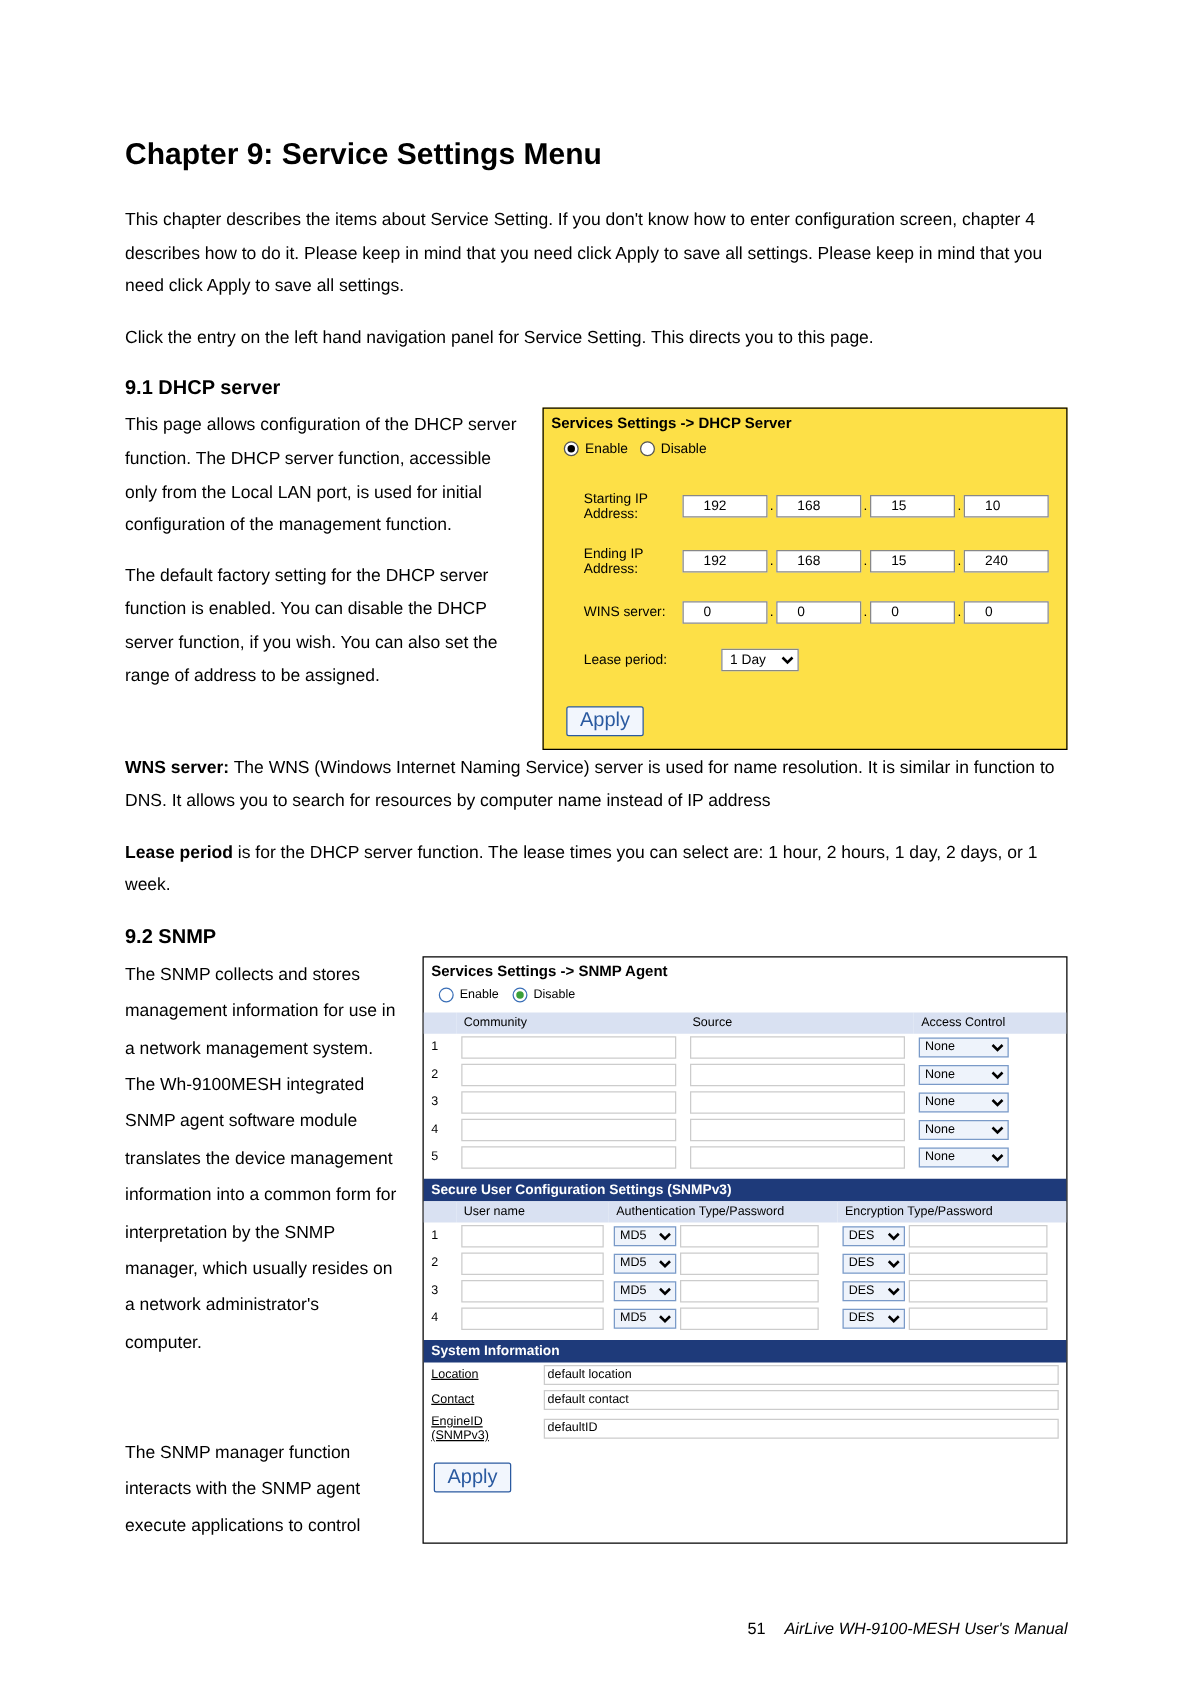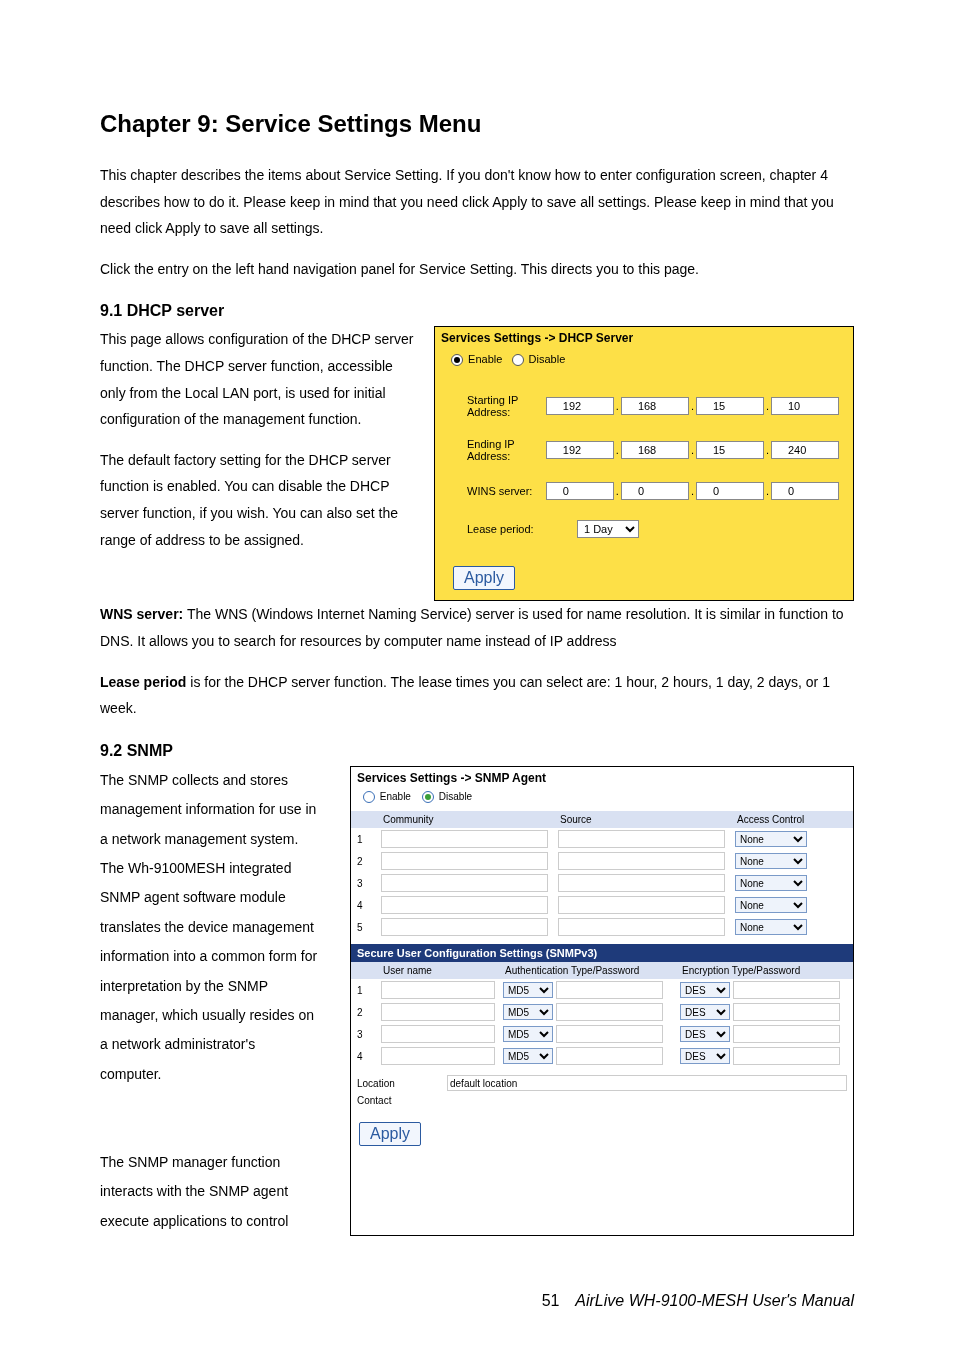--- a/index.html
+++ b/index.html
@@ -91,21 +91,20 @@
     margin: 8px 0 0 6px;
     border-radius: 2px;
     cursor: pointer;
   }
   
   .snmp-panel {
     border: 1px solid #000;
     font-family: Tahoma, Arial, sans-serif;
     font-size: 10px;
     width: 520px;
-    margin-left: 12px;
   }
   .snmp-title {
     font-weight: bold;
     font-size: 12px;
     padding: 4px 6px;
   }
   .snmp-radio {
     padding: 2px 12px 8px 12px;
   }
   .section-bar {
@@ -154,33 +153,34 @@
   .mini-select-none {
     width: 72px;
   }
   .sysinfo-row {
     display: flex;
     align-items: center;
     padding: 2px 6px;
   }
   .sysinfo-label {
     width: 90px;
+    text-decoration: underline;
   }
   .sysinfo-input {
     flex: 1;
     height: 14px;
     border: 1px solid #ccc;
     font-size: 10px;
     padding: 0 2px;
   }
   .footer {
     position: absolute;
     bottom: 40px;
     right: 100px;
-    font-size: 16px;
+    font-size: 13px;
     font-style: italic;
   }
   .footer .pg {
     font-style: normal;
     margin-right: 12px;
   }
   .radio-glyph {
     display: inline-block;
     width: 10px; height: 10px;
     border: 1px solid #555;
@@ -367,26 +367,32 @@
         <tr>
               <td>4</td>
               <td><input class="cell-input" style=""></td>
               <td><select class="mini-select"><option>MD5</option></select> <input class="cell-input" style="width: 60%;"></td>
               <td><select class="mini-select"><option>DES</option></select> <input class="cell-input" style="width: 60%;"></td>
             </tr>
       </tbody>
         </table>
 
       <div style="height:6px"></div>
+      <div class="section-bar">System Information</div>
       <div class="sysinfo-row">
         <span class="sysinfo-label">Location</span>
         <input class="sysinfo-input" value="default location" style="">
       </div>
       <div class="sysinfo-row">
         <span class="sysinfo-label">Contact</span>
+        <input class="sysinfo-input" value="default contact" style="">
+      </div>
+      <div class="sysinfo-row">
+        <span class="sysinfo-label">EngineID (SNMPv3)</span>
+        <input class="sysinfo-input" value="defaultID" style="">
       </div>
       <div style="padding:6px">
         <span class="btn-apply" style="margin-left:2px">Apply</span>
       </div>
     </div>
   </div>
 
   <div class="footer">
     <span class="pg">51</span>
     <span>AirLive WH-9100-MESH  User's Manual</span>

